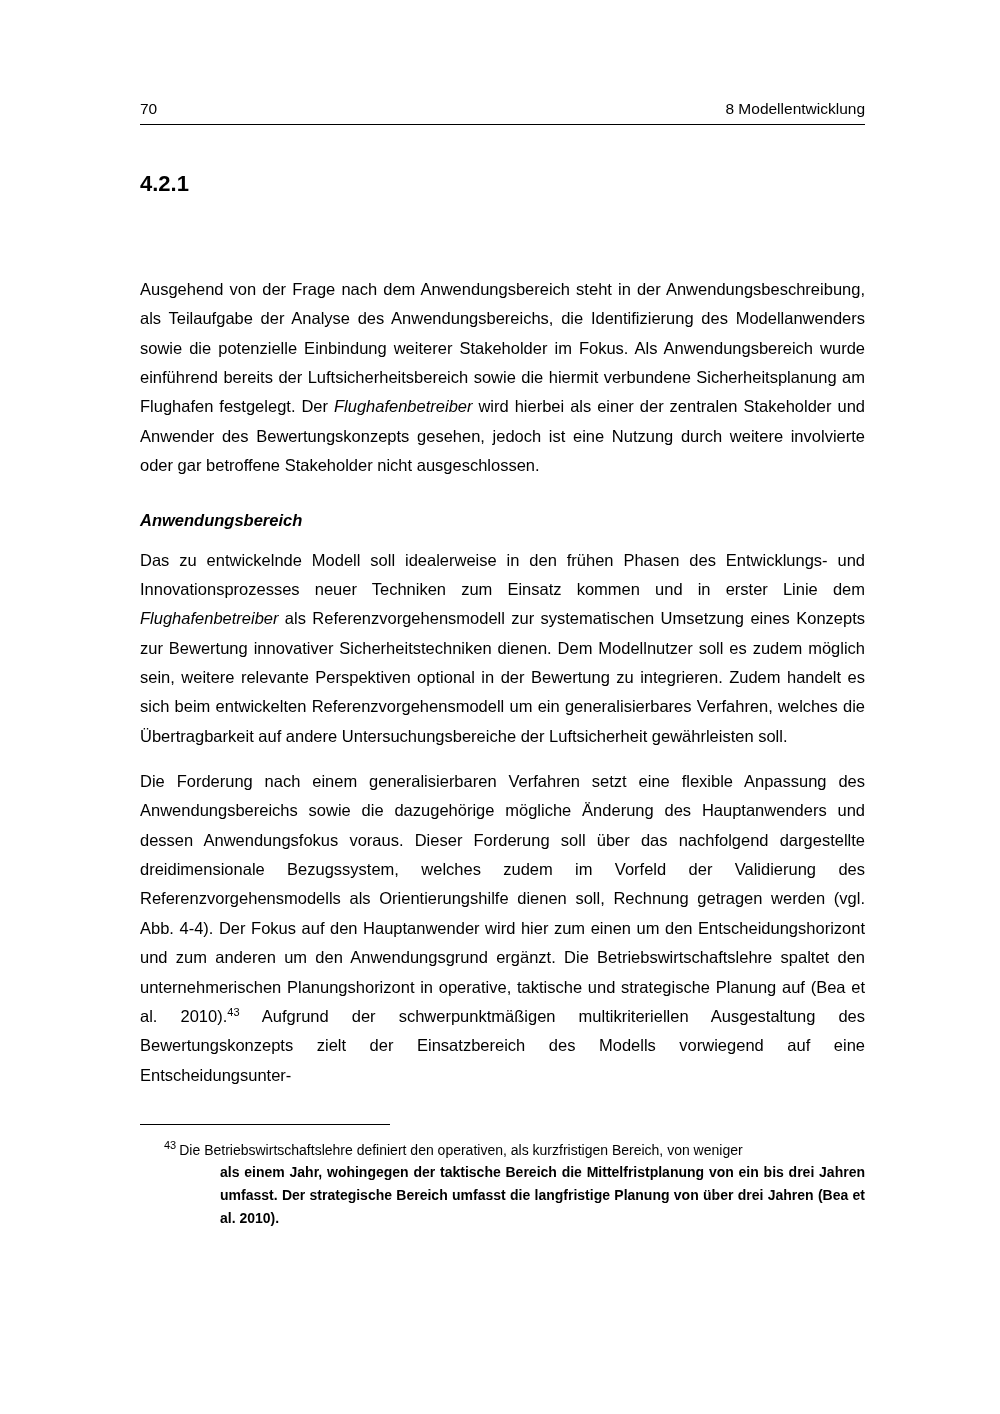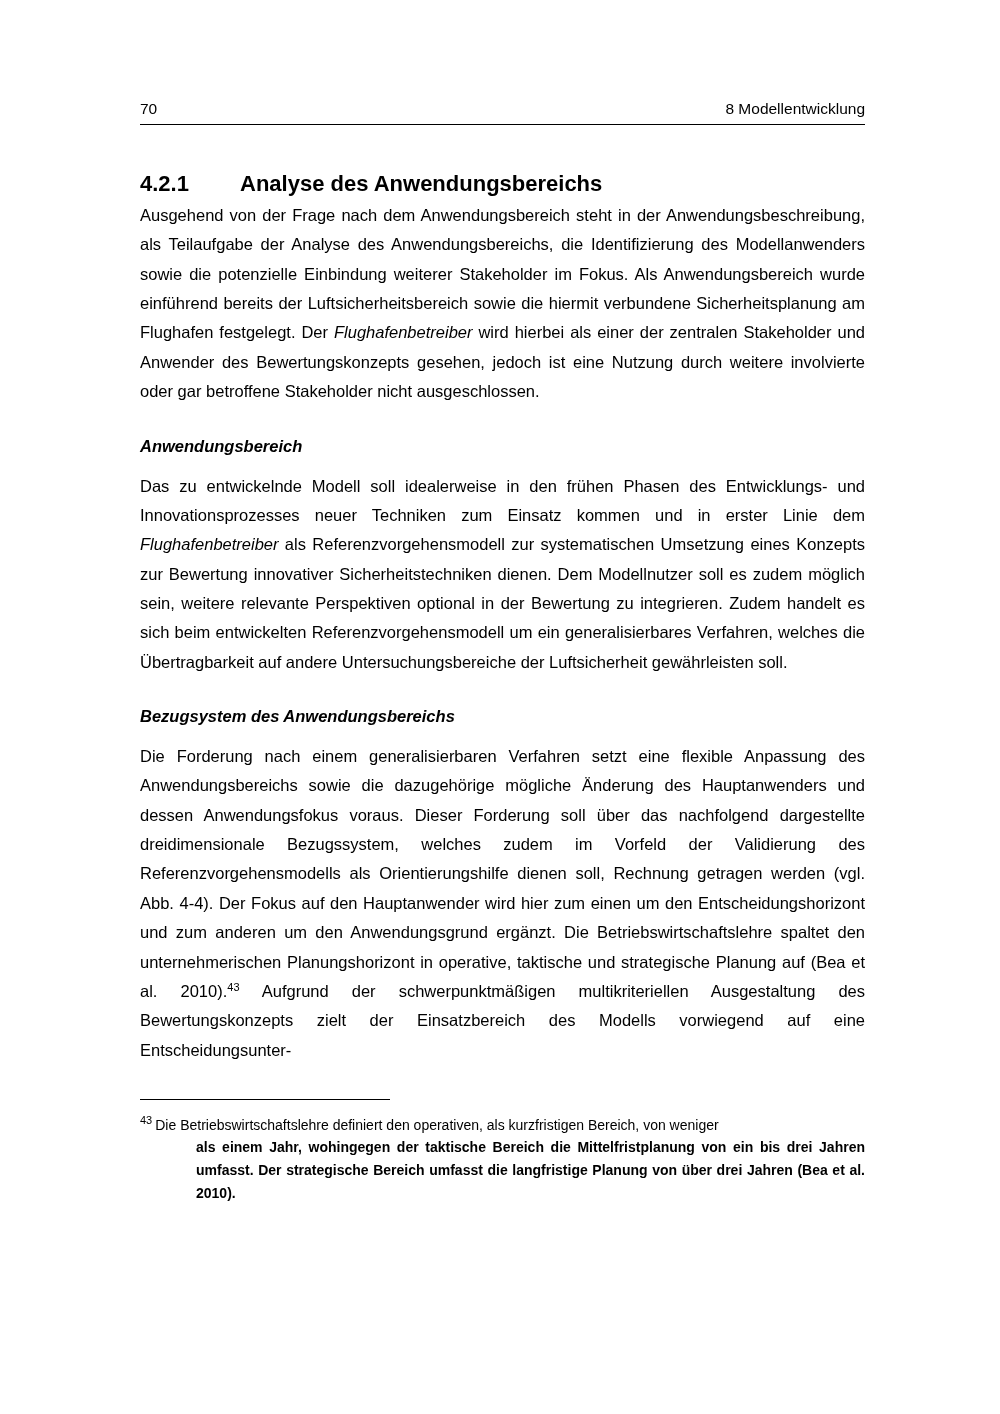--- a/index.html
+++ b/index.html
@@ -30,20 +30,21 @@
     border-bottom: 1.3px solid #000;
   }
   .running-head .folio { letter-spacing: 0; text-align: right; }
   .running-head .chapter { letter-spacing: 0; }
 
   h2.section-heading {
     font-size: 22px;
     font-weight: bold;
     margin: 46px 0 0 0;
     display: flex;
+    flex-direction: column;
   }
   h2.section-heading .num {
     width: 100px;
     flex: 0 0 100px;
   }
   h3.sub-heading {
     font-size: 16.5px;
     font-weight: bold;
     font-style: italic;
     margin: 30px 0 0 0;
@@ -64,20 +65,21 @@
     width: 250px;
     border-top: 1.3px solid #000;
     margin-bottom: 12px;
   }
   .footnote {
     font-size: 14px;
     line-height: 1.62;
     text-align: justify;
     padding-left: 28px;
     text-indent: -28px;
+    margin-left: 24px;
   }
   .footnote .fn-num {
     font-size: 11px;
     vertical-align: super;
     margin-right: 3px;
   }
   .footnote-body-indent {
     display: block;
     padding-left: 28px;
     text-indent: 0;
@@ -93,29 +95,27 @@
 
 <div class="page">
 
   <div class="running-head">
     <span class="folio">70</span>
     <span class="chapter">8 Modellentwicklung</span>
   </div>
 
   <h2 class="section-heading">
     <span class="num">4.2.1</span>
-    <span>Analyse des Anwendungsbereichs</span>
   </h2>
 
   <p class="body first"><span>Ausgehend von der Frage nach dem Anwendungsbereich steht in der Anwendungsbeschreibung, als Teilaufgabe der Analyse des Anwendungsbereichs, die Identifizierung des Modellanwenders sowie die potenzielle Einbindung weiterer Stakeholder im Fokus. Als Anwendungsbereich wurde einführend bereits der Luftsicherheitsbereich sowie die hiermit verbundene Sicherheitsplanung am Flughafen festgelegt. Der </span><i>Flughafenbetreiber</i><span> wird hierbei als einer der zentralen Stakeholder und Anwender des Bewertungskonzepts gesehen, jedoch ist eine Nutzung durch weitere involvierte oder gar betroffene Stakeholder nicht ausgeschlossen.</span></p>
 
   <h3 class="sub-heading">Anwendungsbereich</h3>
   <p class="body"><span>Das zu entwickelnde Modell soll idealerweise in den frühen Phasen des Entwicklungs- und Innovationsprozesses neuer Techniken zum Einsatz kommen und in erster Linie dem </span><i>Flughafenbetreiber</i><span> als Referenzvorgehensmodell zur systematischen Umsetzung eines Konzepts zur Bewertung innovativer Sicherheitstechniken dienen. Dem Modellnutzer soll es zudem möglich sein, weitere relevante Perspektiven optional in der Bewertung zu integrieren. Zudem handelt es sich beim entwickelten Referenzvorgehensmodell um ein generalisierbares Verfahren, welches die Übertragbarkeit auf andere Untersuchungsbereiche der Luftsicherheit gewährleisten soll.</span></p>
 
-  <h3 class="sub-heading">Bezugsystem des Anwendungsbereichs</h3>
   <p class="body"><span>Die Forderung nach einem generalisierbaren Verfahren setzt eine flexible Anpassung des Anwendungsbereichs sowie die dazugehörige mögliche Änderung des Hauptanwenders und dessen Anwendungsfokus voraus. Dieser Forderung soll über das nachfolgend dargestellte dreidimensionale Bezugssystem, welches zudem im Vorfeld der Validierung des Referenzvorgehensmodells als Orientierungshilfe dienen soll, Rechnung getragen werden (vgl. Abb. 4-4). Der Fokus auf den Hauptanwender wird hier zum einen um den Entscheidungshorizont und zum anderen um den Anwendungsgrund ergänzt. Die Betriebswirtschaftslehre spaltet den unternehmerischen Planungshorizont in operative, taktische und strategische Planung auf (Bea et al. 2010).</span><sup class="fn-ref">43</sup><span> Aufgrund der schwerpunktmäßigen multikriteriellen Ausgestaltung des Bewertungskonzepts zielt der Einsatzbereich des Modells vorwiegend auf eine Entscheidungsunter-</span></p>
 
   <div class="footnote-area">
     <div class="footnote-rule"></div>
     <div class="footnote"><span class="fn-num">43</span><span>Die Betriebswirtschaftslehre definiert den operativen, als kurzfristigen Bereich, von weniger</span> <span class="footnote-body-indent">als einem Jahr, wohingegen der taktische Bereich die Mittelfristplanung von ein bis drei Jahren umfasst. Der strategische Bereich umfasst die langfristige Planung von über drei Jahren (Bea et al. 2010).</span></div>
   </div>
 
 </div>
 
 </body></html>

